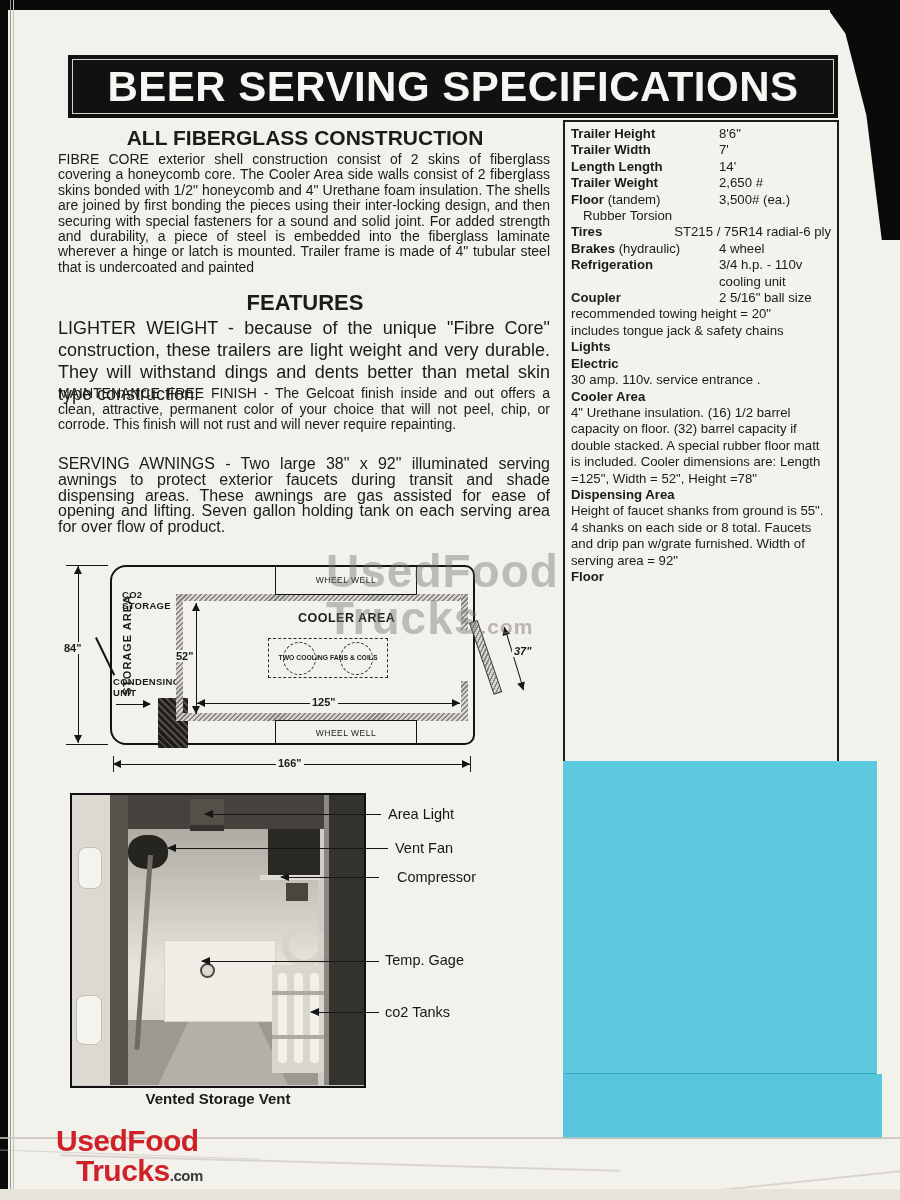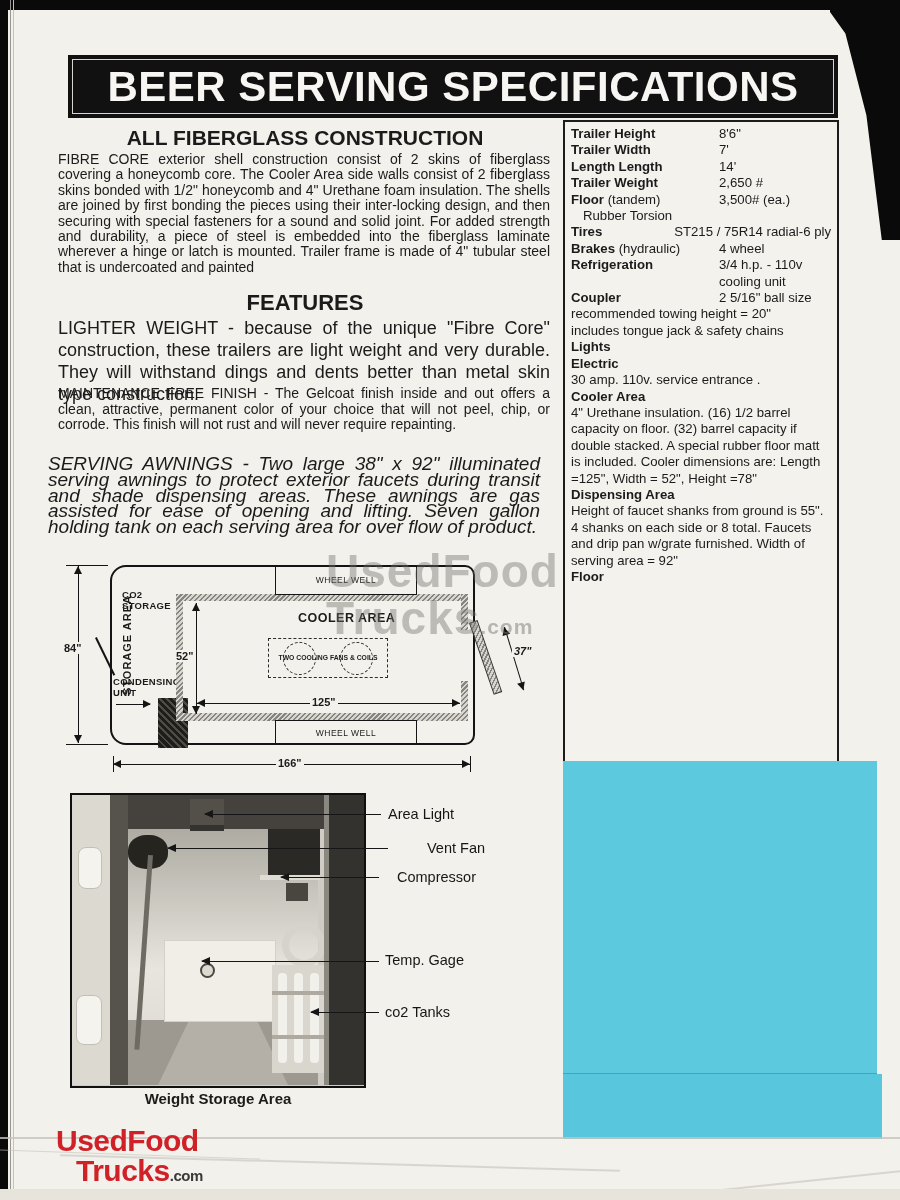--- a/index.html
+++ b/index.html
@@ -18,21 +18,21 @@
   .banner{left:68px;top:55px;width:770px;height:63px;background:#111;display:flex;align-items:center;justify-content:center;}
   .banner::after{content:"";position:absolute;inset:4px;border:1.5px solid #d9d5ce;}
   .banner h1{margin:0;color:#f7f6f3;font-size:42px;font-weight:bold;letter-spacing:.5px;white-space:nowrap;}
 
   
   .h-construction{left:60px;top:126px;width:490px;text-align:center;font-size:21px;font-weight:bold;}
   .p-body{left:58px;top:152px;width:492px;font-size:14px;line-height:15.4px;text-align:justify;}
   .h-features{left:60px;top:290px;width:490px;text-align:center;font-size:22px;font-weight:bold;}
   .p-f1{left:58px;top:317px;width:492px;font-size:18px;line-height:22px;text-align:justify;}
   .p-f2{left:58px;top:386px;width:492px;font-size:14px;line-height:15.6px;text-align:justify;}
-  .p-f3{left:48px;top:456px;width:492px;font-size:19px;line-height:15.8px;text-align:justify;font-style:italic;}
+  .p-f3{left:58px;top:456px;width:492px;font-size:16px;line-height:15.8px;text-align:justify;}
 
   
   .spec{left:563px;top:120px;width:276px;height:646px;border:2px solid #1c1c1c;background:#f4f2ed;
         padding:4px 6px;box-sizing:border-box;font-size:13.2px;line-height:16.4px;overflow:hidden;}
   .srow{position:relative;}
   .srow .sl b{font-weight:bold;}
   .srow .sv{position:absolute;left:148px;top:0;white-space:nowrap;}
   .srow.tires{display:flex;justify-content:space-between;}
   .srow.ind{padding-left:12px;}
   .srow.cont{padding-left:148px;}
@@ -216,30 +216,30 @@
   <div class="ph" style="left:206px;top:178px;width:9px;height:90px;background:#f2f0ea;border-radius:4px;"></div>
   <div class="ph" style="left:222px;top:178px;width:9px;height:90px;background:#f2f0ea;border-radius:4px;"></div>
   <div class="ph" style="left:238px;top:178px;width:9px;height:90px;background:#f2f0ea;border-radius:4px;"></div>
   <div class="ph" style="left:200px;top:196px;width:52px;height:4px;background:#aeaaa1;"></div>
   <div class="ph" style="left:200px;top:240px;width:52px;height:4px;background:#aeaaa1;"></div>
   <div class="ph" style="left:252px;top:0;width:39px;height:290px;background:#34322e;border-left:5px solid #8b8880;"></div>
 </div>
 
 <div class="callout" style="left:388px;top:806px;">Area Light</div>
 <div class="cline" style="left:205px;top:814px;width:176px;"></div>
-<div class="callout" style="left:395px;top:840px;margin-left:32px;">Vent Fan</div>
+<div class="callout" style="left:395px;top:840px;">Vent Fan</div>
 <div class="cline" style="left:168px;top:848px;width:220px;"></div>
 <div class="callout" style="left:397px;top:869px;">Compressor</div>
 <div class="cline" style="left:281px;top:877px;width:98px;"></div>
 <div class="callout" style="left:385px;top:952px;">Temp. Gage</div>
 <div class="cline" style="left:202px;top:961px;width:177px;"></div>
 <div class="callout" style="left:385px;top:1004px;">co2 Tanks</div>
 <div class="cline" style="left:311px;top:1012px;width:68px;"></div>
 
-<div class="abs caption">Weight Storage Area</div>
+<div class="abs caption">Vented Storage Vent</div>
 
 <div class="abs cyan1"></div>
 <div class="abs cyan2"></div>
 
 <div class="abs logo">
   <div class="l1">UsedFood</div>
   <div class="l2"><span>Trucks</span><span class="sfx">.com</span></div>
 </div>
 
 <div class="abs crease" style="left:0;top:1137px;width:900px;height:1.5px;opacity:.8;"></div>

